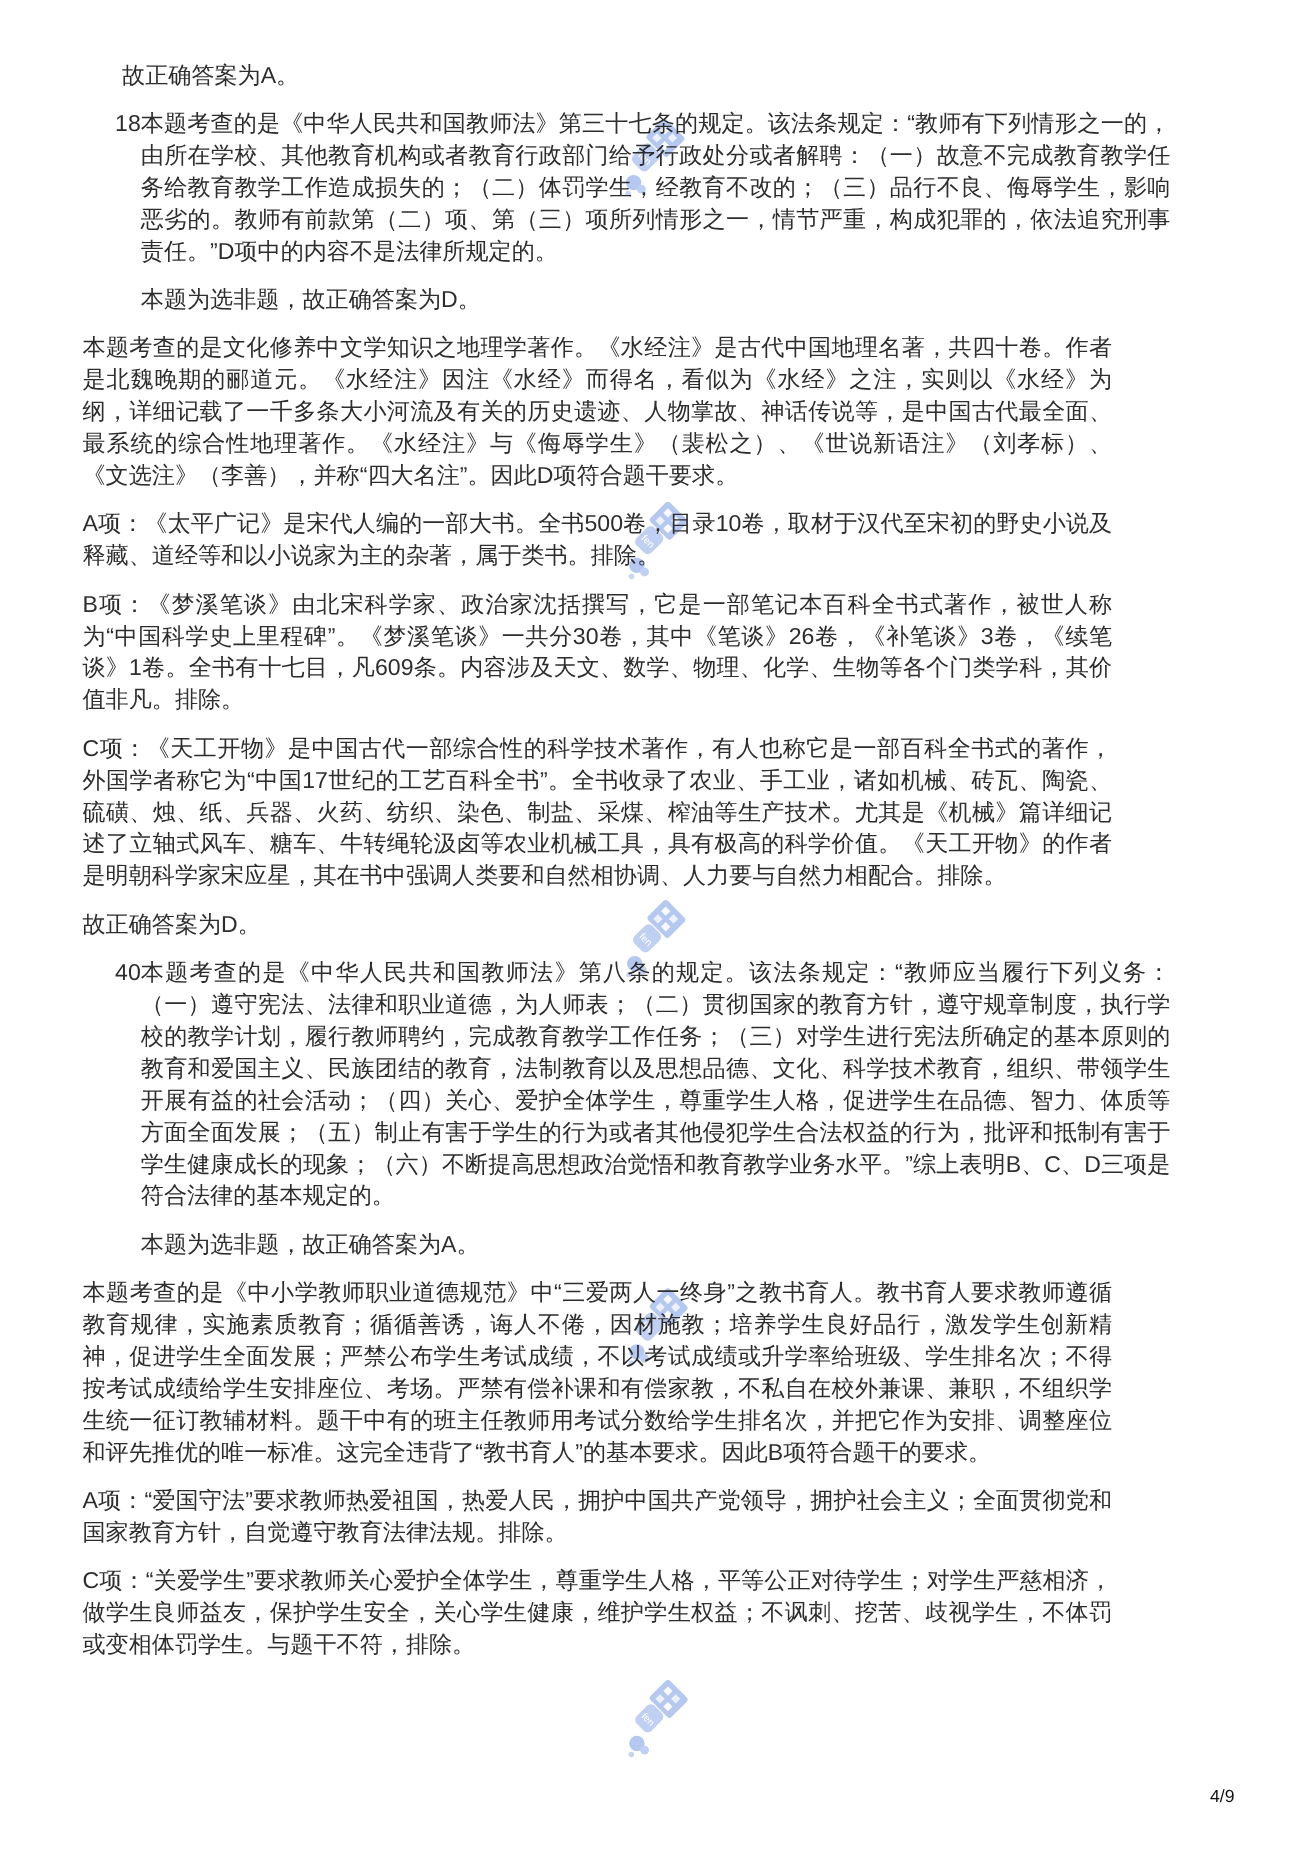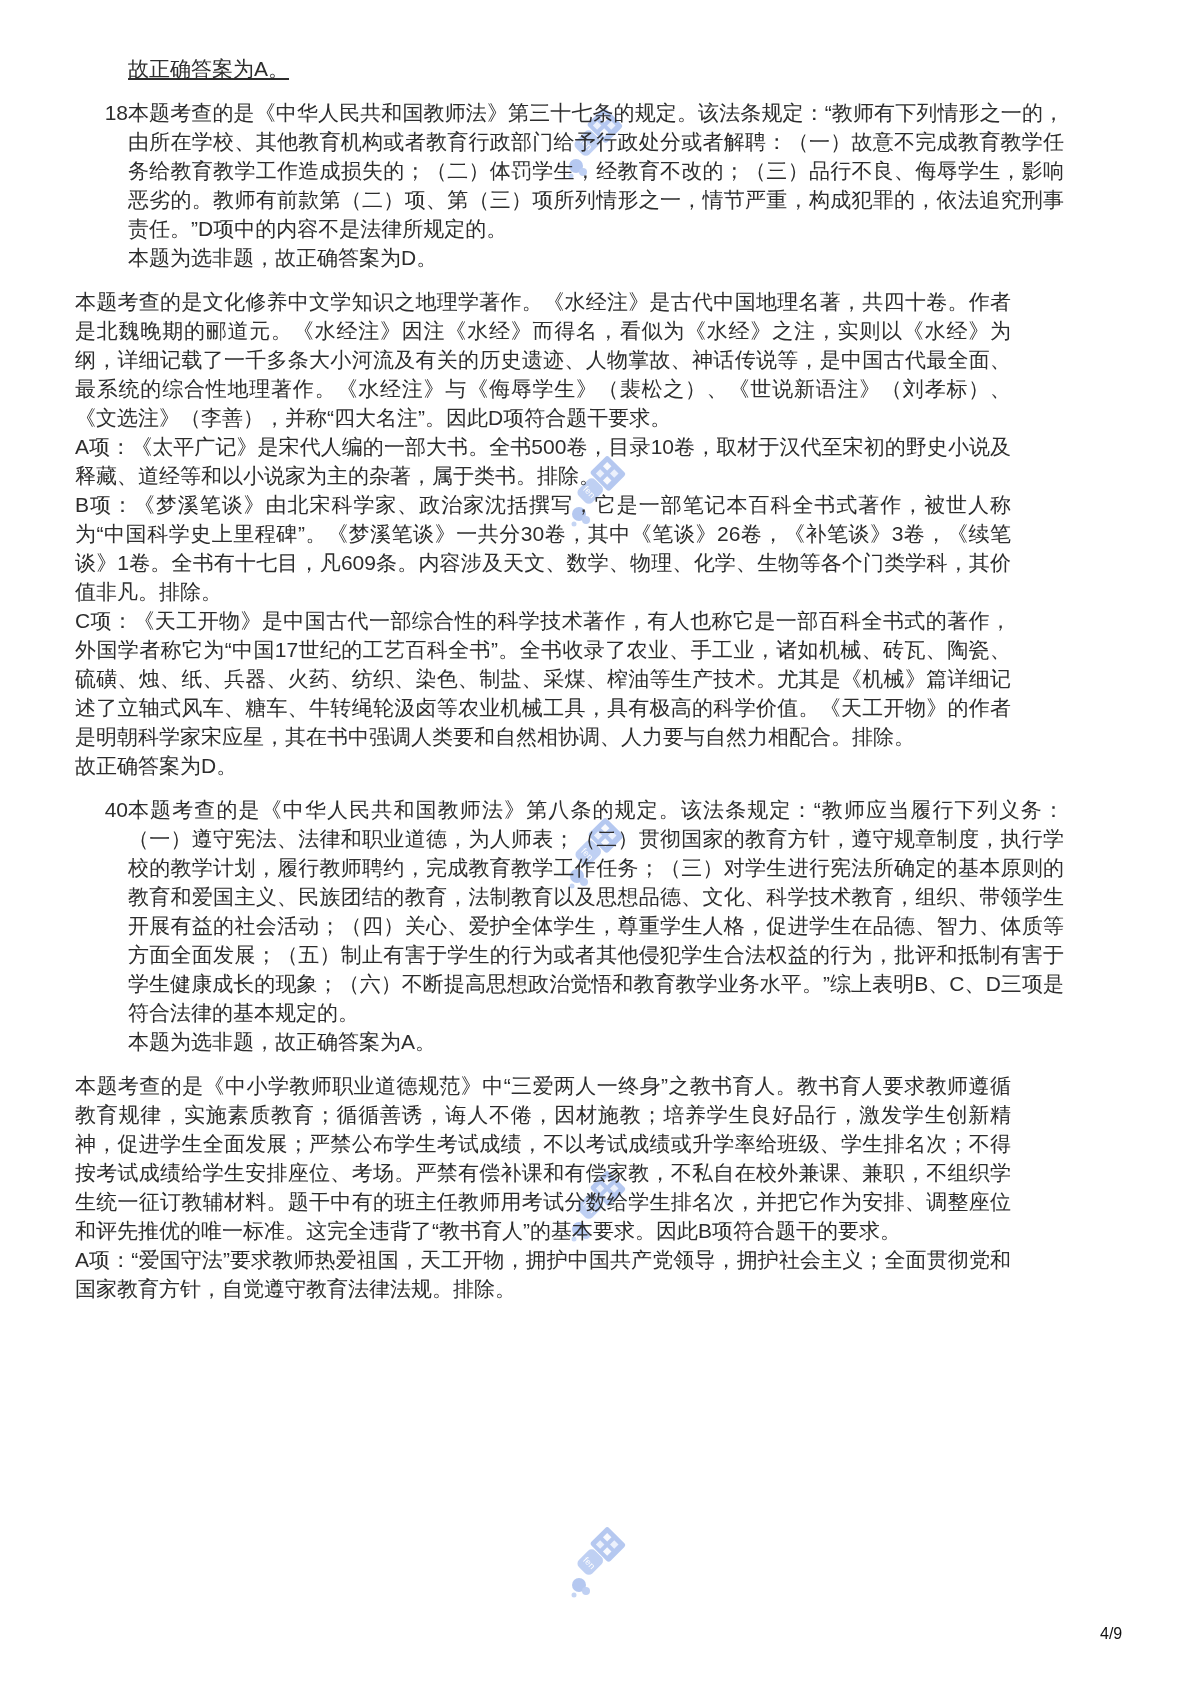--- a/index.html
+++ b/index.html
@@ -21,40 +21,39 @@
   }
   .para {
     font-size: 21px;
     line-height: 29px;
     color: #2d2d2d;
     text-align: justify;
     text-justify: inter-ideograph;
     word-break: break-all;
   }
   .cont-para {
-    margin-left: 53px;
+    margin-left: 36px;
     width: 936px;
     margin-top: 15px;
-    text-decoration: underline;
   }
   .doc > *:first-child { margin-top: 0; }
   .item {
     display: flex;
     margin-top: 15px;
   }
   .qnum {
     flex: 0 0 53px;
     width: 53px;
     font-size: 21px;
     line-height: 29px;
     color: #2d2d2d;
     text-align: right;
   }
   .qbody { width: 936px; }
-  .qbody .para + .para { }
+  .qbody .para + .para { margin-top: 15px; }
   .pagenum {
     position: absolute;
     top: 1622px;
     left: 1100px;
     font-size: 16px;
     line-height: 24px;
     color: #111111;
     z-index: 1;
   }
   .wm {
@@ -182,21 +181,22 @@
       <div class="qnum">40</div>
       <div class="qbody">
         <div class="para">本题考查的是《中华人民共和国教师法》第八条的规定。该法条规定：“教师应当履行下列义务：（一）遵守宪法、法律和职业道德，为人师表；（二）贯彻国家的教育方针，遵守规章制度，执行学校的教学计划，履行教师聘约，完成教育教学工作任务；（三）对学生进行宪法所确定的基本原则的教育和爱国主义、民族团结的教育，法制教育以及思想品德、文化、科学技术教育，组织、带领学生开展有益的社会活动；（四）关心、爱护全体学生，尊重学生人格，促进学生在品德、智力、体质等方面全面发展；（五）制止有害于学生的行为或者其他侵犯学生合法权益的行为，批评和抵制有害于学生健康成长的现象；（六）不断提高思想政治觉悟和教育教学业务水平。”综上表明B、C、D三项是符合法律的基本规定的。</div>
         <div class="para">本题为选非题，故正确答案为A。</div>
       </div>
     </div>
 
     <div class="item">
       <div class="qbody">
         <div class="para">本题考查的是《中小学教师职业道德规范》中“三爱两人一终身”之教书育人。教书育人要求教师遵循教育规律，实施素质教育；循循善诱，诲人不倦，因材施教；培养学生良好品行，激发学生创新精神，促进学生全面发展；严禁公布学生考试成绩，不以考试成绩或升学率给班级、学生排名次；不得按考试成绩给学生安排座位、考场。严禁有偿补课和有偿家教，不私自在校外兼课、兼职，不组织学生统一征订教辅材料。题干中有的班主任教师用考试分数给学生排名次，并把它作为安排、调整座位和评先推优的唯一标准。这完全违背了“教书育人”的基本要求。因此B项符合题干的要求。</div>
-        <div class="para">A项：“爱国守法”要求教师热爱祖国，天工开物，拥护中国共产党领导，拥护社会主义；全面贯彻党和国家教育方针，自觉遵守教育法律法规。排除。</div>
+        <div class="para">A项：“爱国守法”要求教师热爱祖国，热爱人民，拥护中国共产党领导，拥护社会主义；全面贯彻党和国家教育方针，自觉遵守教育法律法规。排除。</div>
+        <div class="para">C项：“关爱学生”要求教师关心爱护全体学生，尊重学生人格，平等公正对待学生；对学生严慈相济，做学生良师益友，保护学生安全，关心学生健康，维护学生权益；不讽刺、挖苦、歧视学生，不体罚或变相体罚学生。与题干不符，排除。</div>
       </div>
     </div>
 
   </div>
 
   <div class="pagenum">4/9</div>
 
 </div>
 
 </body></html>

